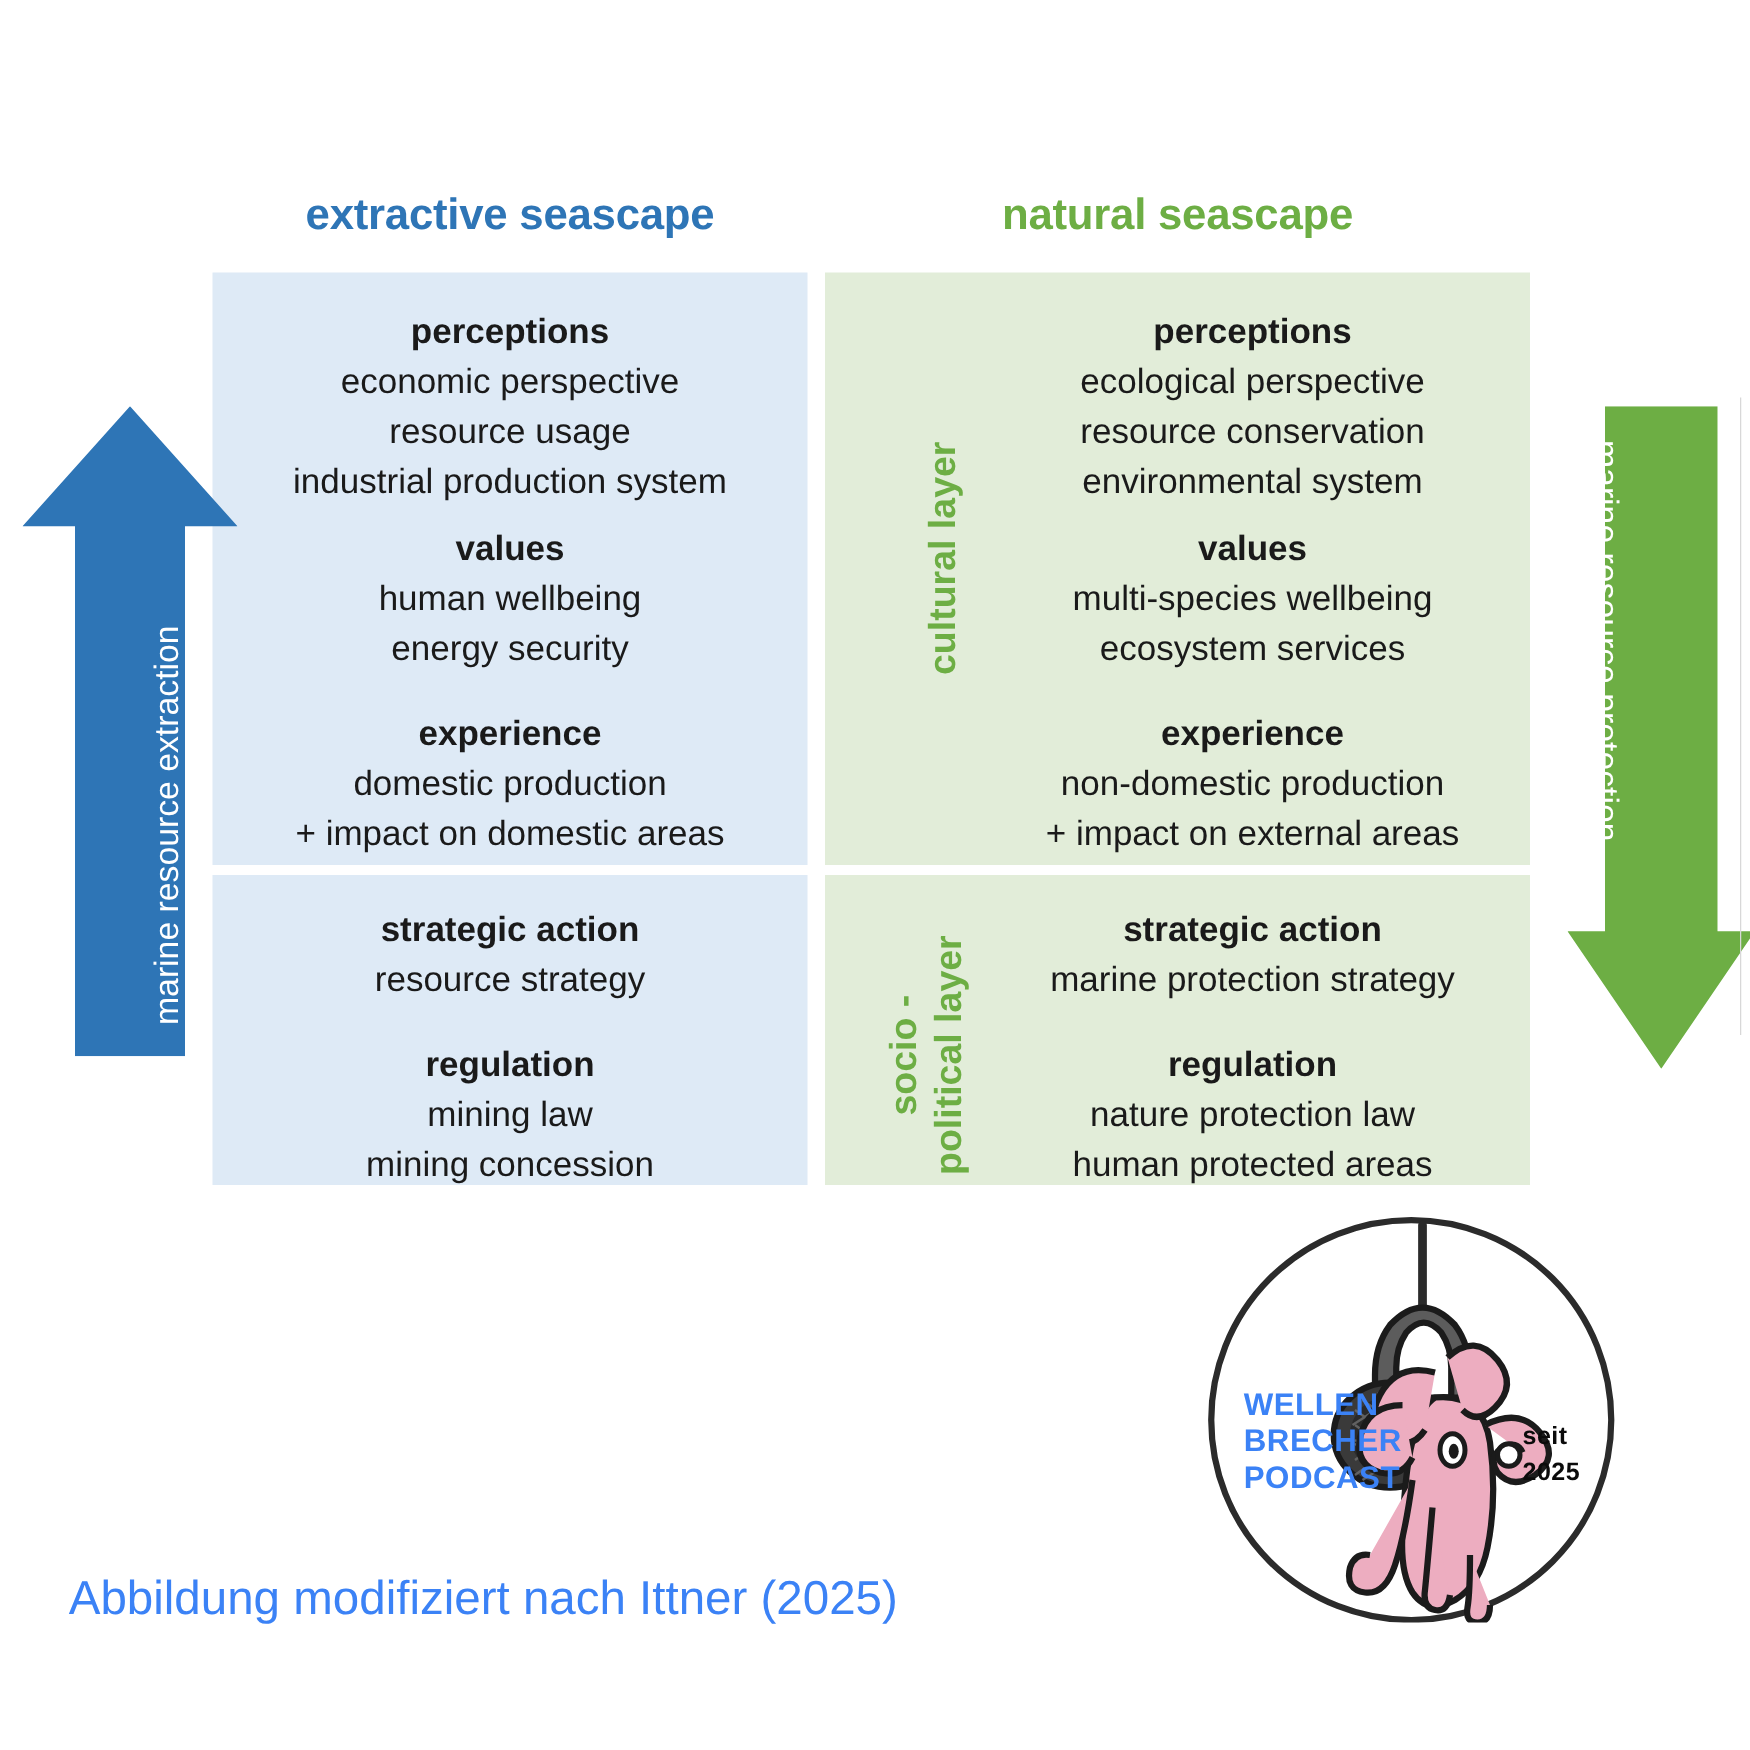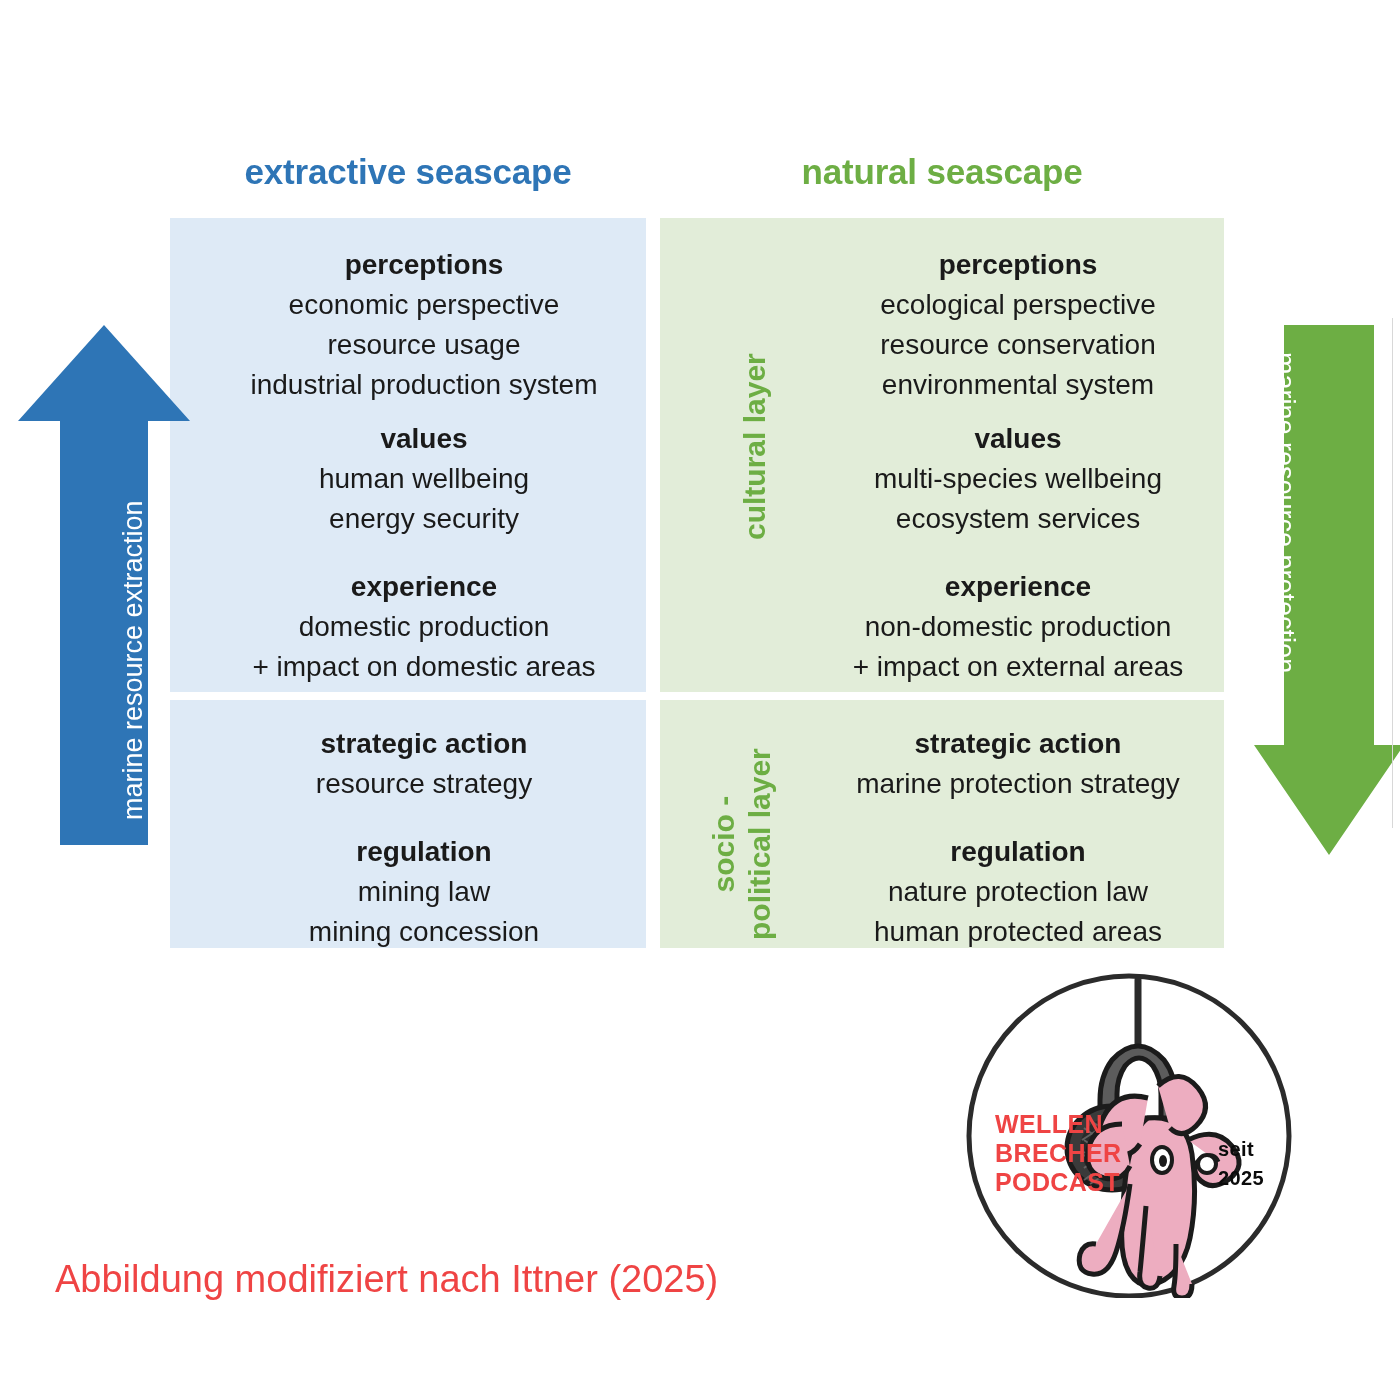--- a/index.html
+++ b/index.html
@@ -27,21 +27,21 @@
   .panel{position:absolute;box-sizing:border-box;}
   .blue{background:#DEEAF6;}
   .green{background:#E2EDD9;}
 
   #panel-blue-cultural{left:170px;top:218px;width:476px;height:474px;}
   #panel-blue-socio  {left:170px;top:700px;width:476px;height:248px;}
   #panel-green-cultural{left:660px;top:218px;width:564px;height:474px;}
   #panel-green-socio {left:660px;top:700px;width:564px;height:248px;}
 
   
-  .block{position:absolute;text-align:center;color:#1a1a1a;padding-left:16px;}
+  .block{position:absolute;text-align:center;color:#1a1a1a;}
   .block .hd{font-size:28px;font-weight:bold;line-height:40px;}
   .block .ln{font-size:28px;font-weight:normal;line-height:40px;}
   .grp{margin-bottom:14px;}
   .grp:last-child{margin-bottom:0;margin-top:28px;}
 
   #txt-blue-cultural{left:170px;top:245px;width:476px;}
   #txt-green-cultural{left:780px;top:245px;width:444px;}
   #txt-blue-socio{left:170px;top:724px;width:476px;}
   #txt-green-socio{left:780px;top:724px;width:444px;}
 
@@ -71,29 +71,29 @@
     font-size:27px;
     white-space:nowrap;
     transform-origin:0 0;
   }
   #arrow-left-text{left:118px;top:820px;transform:rotate(-90deg);}
   #arrow-right-text{left:1300px;top:352px;transform:rotate(90deg);}
 
   
   #caption{
     position:absolute;left:55px;top:1258px;
-    font-size:38px;color:#ef4444;white-space:nowrap;
+    font-size:38px;color:#3b82f6;white-space:nowrap;
   }
 
   
   #logo{position:absolute;left:962px;top:968px;width:334px;height:330px;}
   .logo-text{
     position:absolute;
     font-weight:bold;
-    color:#ef4444;
+    color:#3b82f6;
     line-height:29px;
     font-size:25px;
     letter-spacing:0.4px;
   }
   #logo-wordmark{left:995px;top:1110px;}
   #logo-since{left:1218px;top:1135px;font-size:20px;font-weight:bold;color:#0b0b0b;}
 
   
   #edge-line{position:absolute;left:1392px;top:318px;width:1px;height:510px;background:#d8d8d8;}
 </style>

